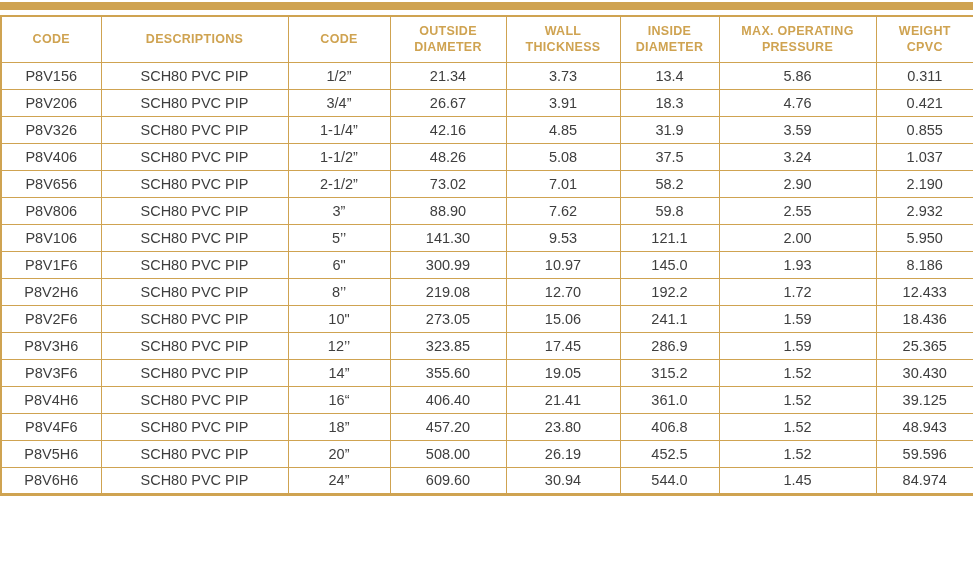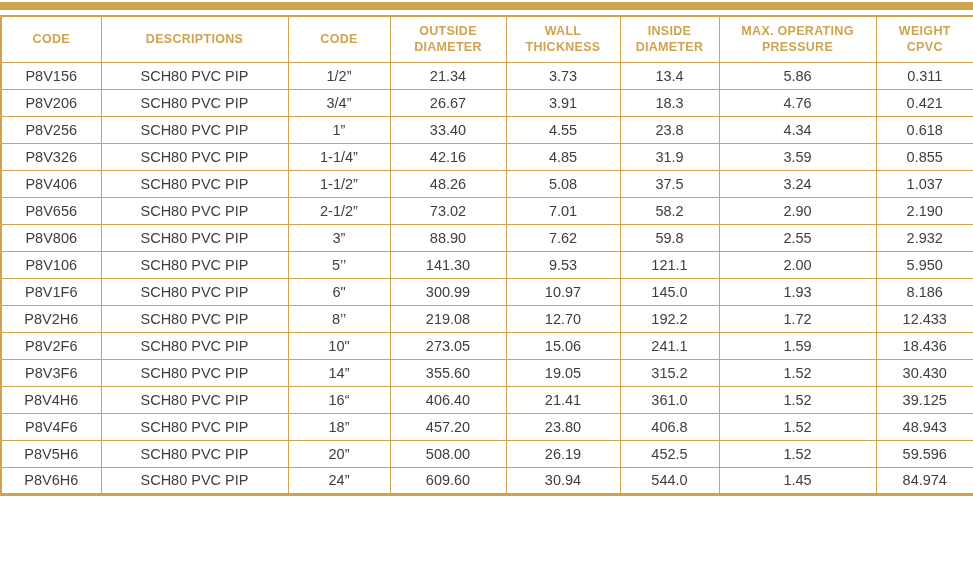--- a/index.html
+++ b/index.html
@@ -100,30 +100,20 @@
           <td>P8V206</td>
           <td>SCH80 PVC PIP</td>
           <td>3/4”</td>
           <td>26.67</td>
           <td>3.91</td>
           <td>18.3</td>
           <td>4.76</td>
           <td>0.421</td>
         </tr>
 
-        <tr>
-          <td>P8V256</td>
-          <td>SCH80 PVC PIP</td>
-          <td>1”</td>
-          <td>33.40</td>
-          <td>4.55</td>
-          <td>23.8</td>
-          <td>4.34</td>
-          <td>0.618</td>
-        </tr>
 
         <tr>
           <td>P8V326</td>
           <td>SCH80 PVC PIP</td>
           <td>1-1/4”</td>
           <td>42.16</td>
           <td>4.85</td>
           <td>31.9</td>
           <td>3.59</td>
           <td>0.855</td>
@@ -201,20 +191,30 @@
           <td>P8V2F6</td>
           <td>SCH80 PVC PIP</td>
           <td>10"</td>
           <td>273.05</td>
           <td>15.06</td>
           <td>241.1</td>
           <td>1.59</td>
           <td>18.436</td>
         </tr>
 
+        <tr>
+          <td>P8V3H6</td>
+          <td>SCH80 PVC PIP</td>
+          <td>12’’</td>
+          <td>323.85</td>
+          <td>17.45</td>
+          <td>286.9</td>
+          <td>1.59</td>
+          <td>25.365</td>
+        </tr>
 
         <tr>
           <td>P8V3F6</td>
           <td>SCH80 PVC PIP</td>
           <td>14”</td>
           <td>355.60</td>
           <td>19.05</td>
           <td>315.2</td>
           <td>1.52</td>
           <td>30.430</td>

